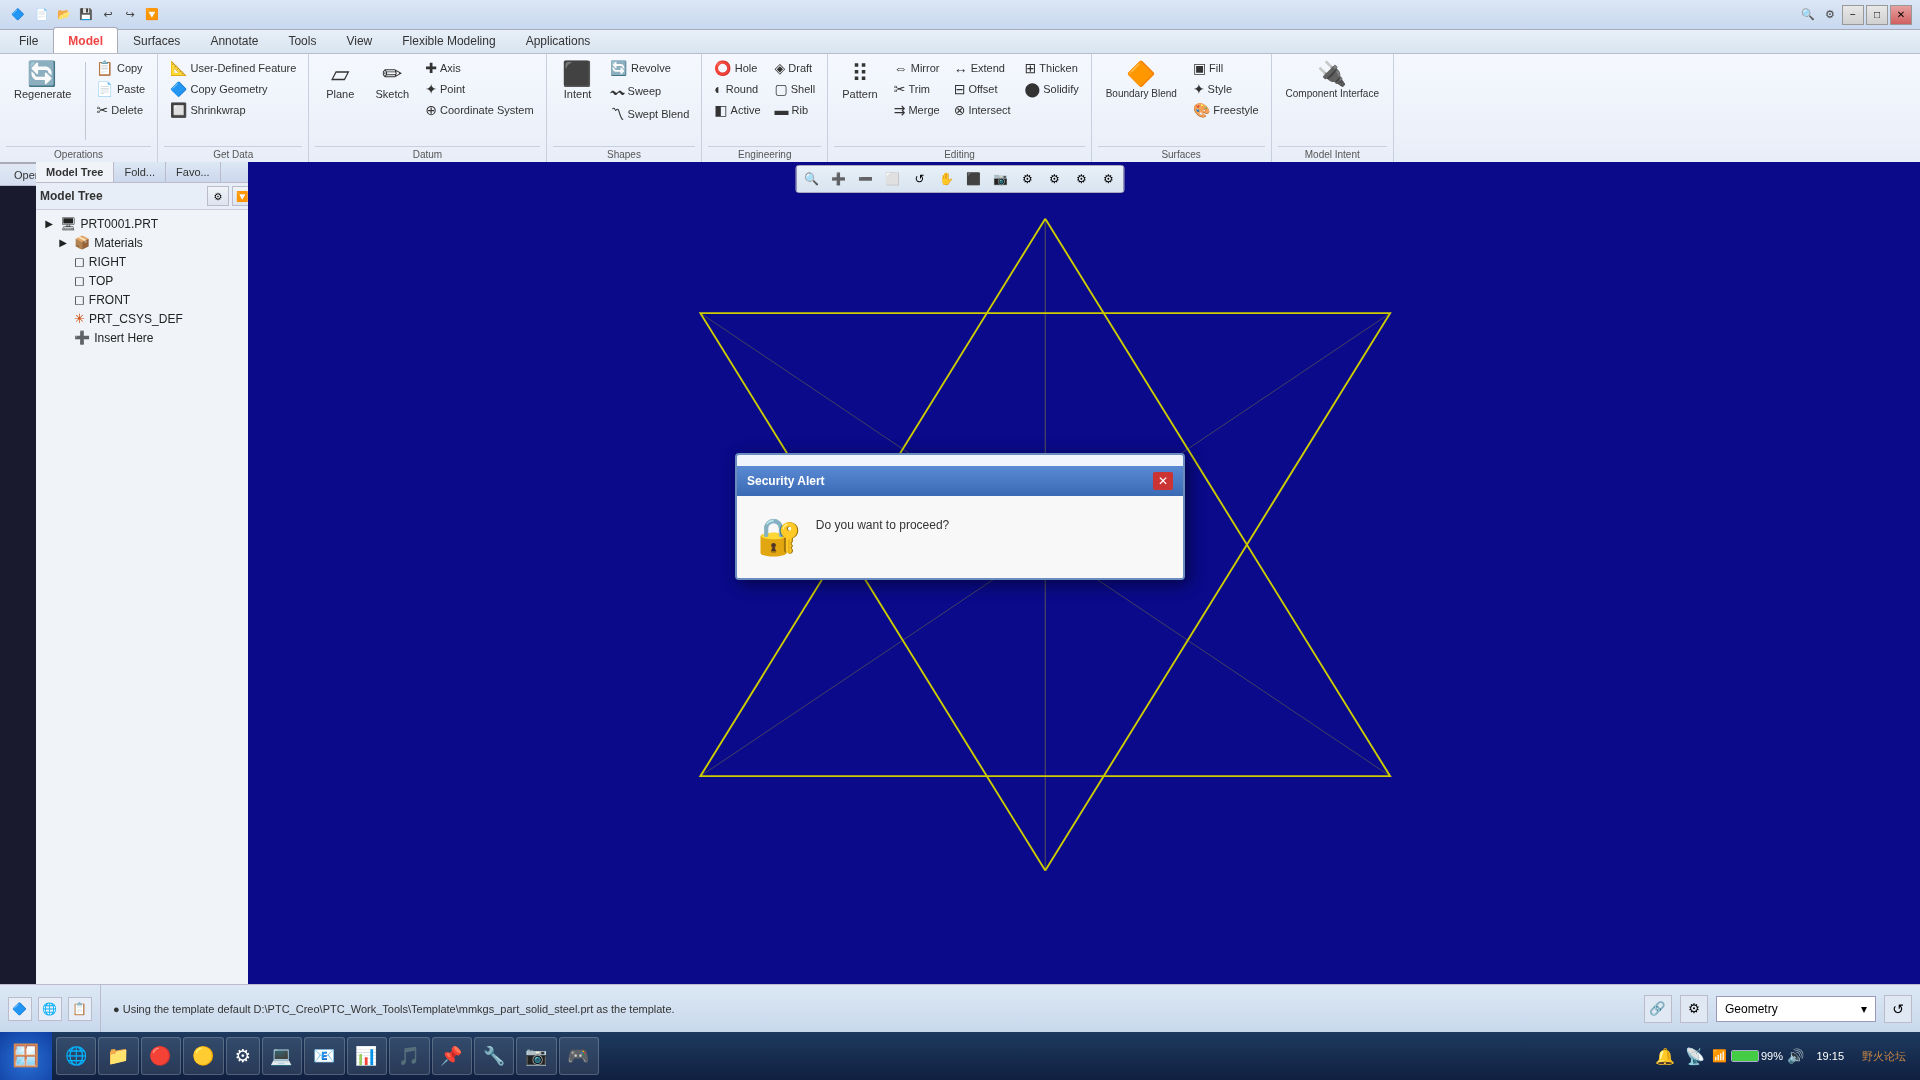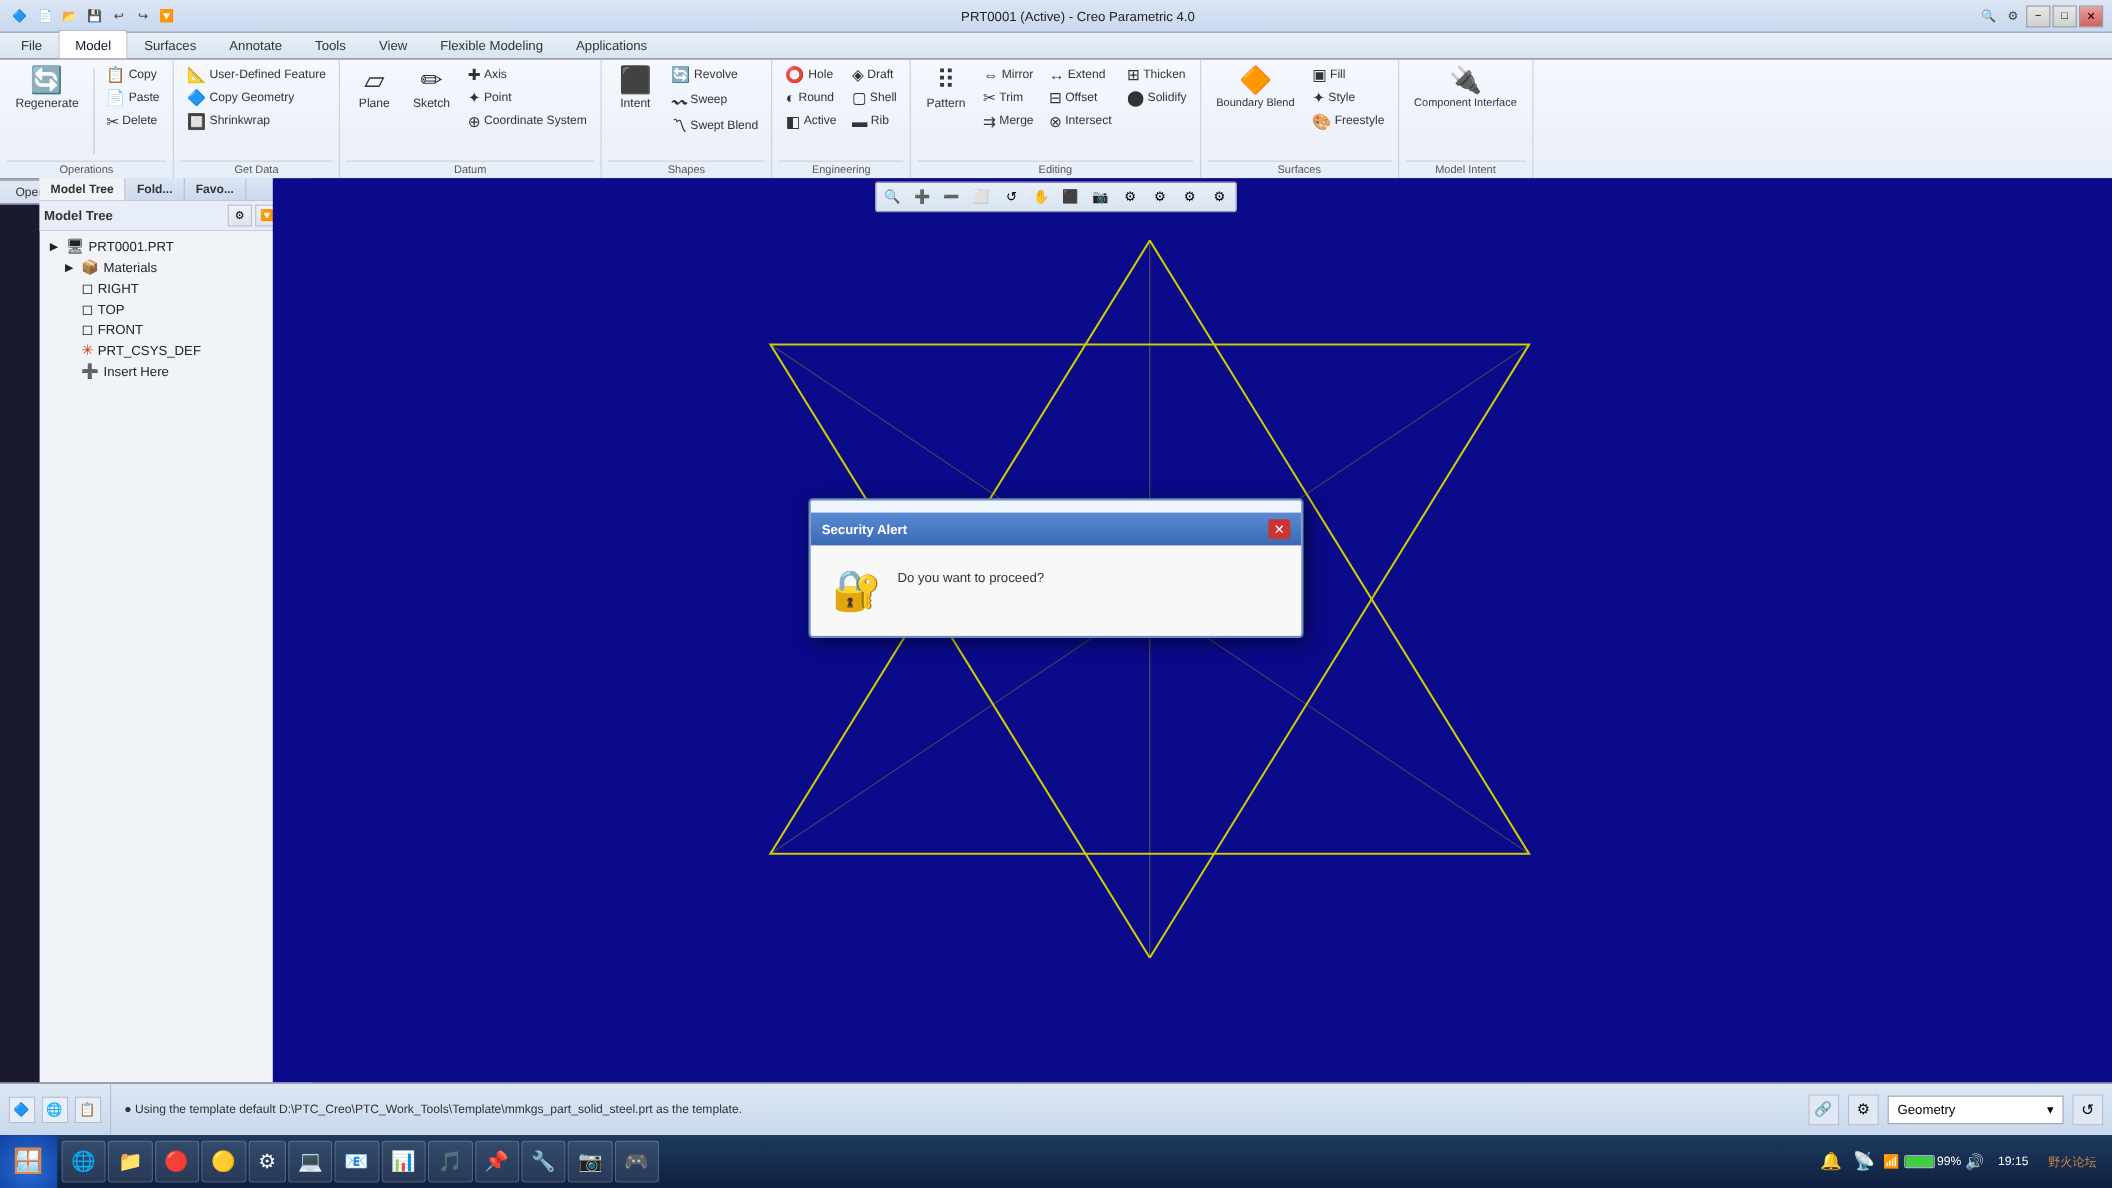--- a/index.html
+++ b/index.html
@@ -40,22 +40,22 @@
       border-bottom: none;
       border-radius: 3px 3px 0 0;
       color: #333;
       height: 26px;
       display: flex;
       align-items: center;
     }
     .ribbon-tab.active {
       background: white;
       border-color: #aab;
-      color: #0f172a;
-      font-weight: normal;
+      color: #ef4444;
+      font-weight: bold;
     }
 
     
     #ribbon {
       height: 110px;
       background: linear-gradient(to bottom, #f5f8fe, #e8eef8);
       border-bottom: 2px solid #aab;
       display: flex;
       align-items: stretch;
       overflow: hidden;
@@ -174,21 +174,20 @@
       display: flex;
       background: linear-gradient(to bottom, #dce8f4, #ccd8ec);
       border-bottom: 1px solid #bbc;
     }
     .panel-tab {
       padding: 4px 10px;
       font-size: 11px;
       cursor: pointer;
       border-right: 1px solid #bbc;
       color: #333;
-      font-weight: bold;
     }
     .panel-tab.active { background: #f0f4f8; font-weight: bold; }
     #tree-toolbar {
       display: flex;
       align-items: center;
       padding: 3px 4px;
       gap: 3px;
       background: #e8eef8;
       border-bottom: 1px solid #ccd;
     }
@@ -430,21 +429,20 @@
     <div class="qa-btn">🔷</div>
     <div class="quick-access">
       <div class="qa-btn">📄</div>
       <div class="qa-btn">📂</div>
       <div class="qa-btn">💾</div>
       <div class="qa-btn">↩</div>
       <div class="qa-btn">↪</div>
       <div class="qa-btn">🔽</div>
     </div>
   </div>
-  <div id="title-bar-center">PRT0001 (Active) - Creo Parametric 4.0</div>
   <div id="title-bar-right">
     <div class="qa-btn">🔍</div>
     <div class="qa-btn">⚙</div>
     <div class="title-btn">−</div>
     <div class="title-btn">□</div>
     <div class="title-btn close-btn">✕</div>
   </div>
 </div>
 
 <div id="ribbon-tabs">

